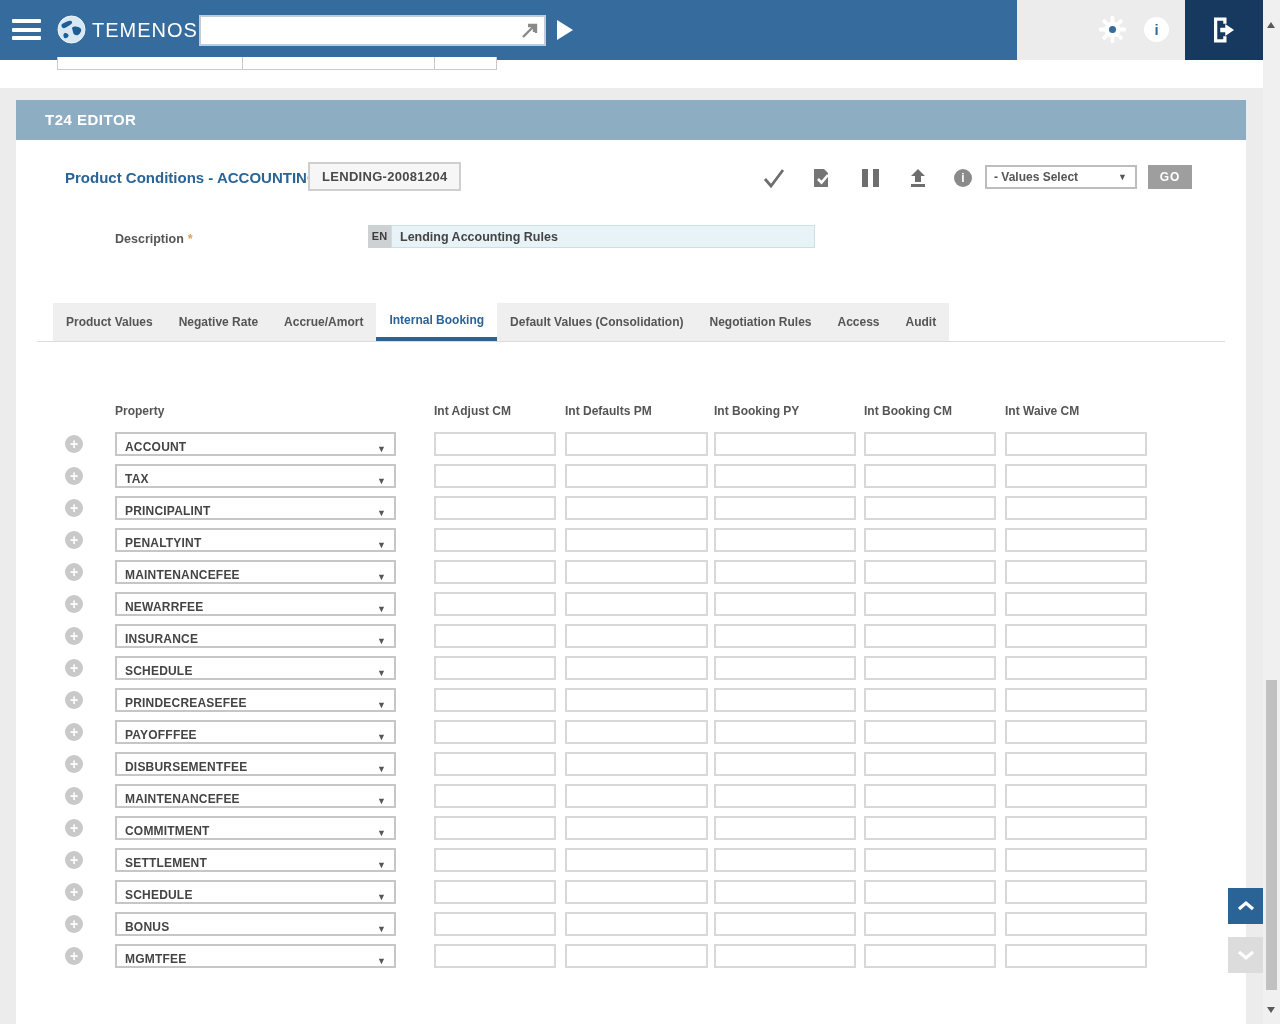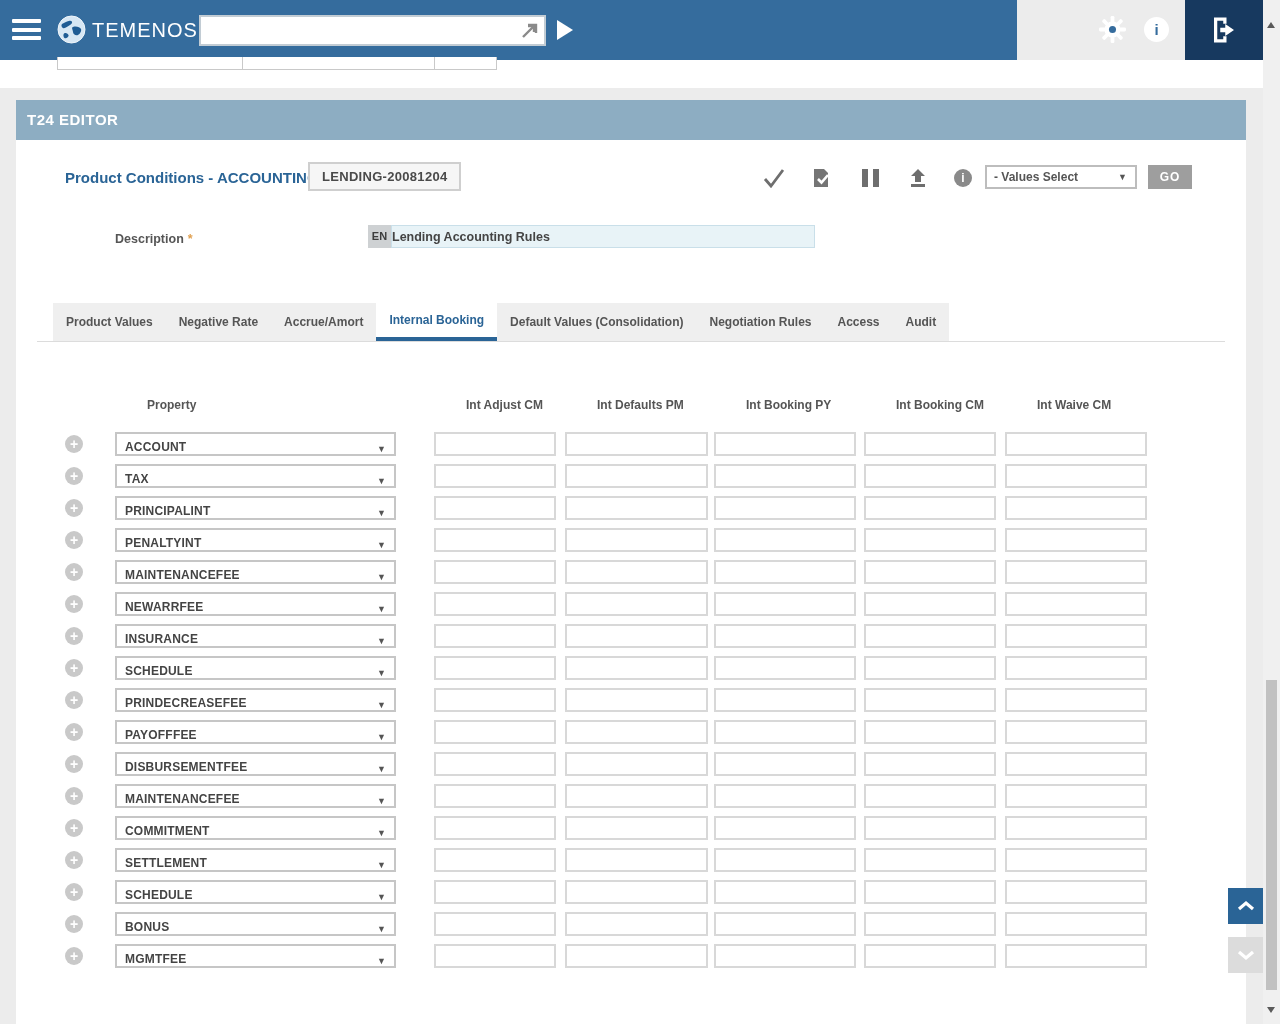--- a/index.html
+++ b/index.html
@@ -30,21 +30,21 @@
   .signout-box{position:absolute;left:1185px;top:0;width:78px;height:60px;background:var(--topbar-dark,#17395f);display:flex;align-items:center;justify-content:center;cursor:pointer;}
 
   
   .partial-strip{position:absolute;left:0;top:60px;width:1263px;height:28px;background:#fff;}
   .pbox{position:absolute;top:-3px;height:13px;background:#fff;border:1px solid #c9c9c9;border-top:none;}
   .pbox.b1{left:57px;width:186px;}
   .pbox.b2{left:242px;width:193px;}
   .pbox.b3{left:434px;width:63px;}
 
   
-  .section-header{position:absolute;left:16px;top:100px;width:1230px;height:40px;background:var(--section-header-bg,#8dadc2);color:#fff;font-weight:700;font-size:15px;letter-spacing:.5px;line-height:40px;padding-left:11px;}
+  .section-header{position:absolute;left:16px;top:100px;width:1230px;height:40px;background:var(--section-header-bg,#8dadc2);color:#fff;font-weight:700;font-size:15px;letter-spacing:.5px;line-height:40px;padding-left:29px;}
 
   
   .card{position:absolute;left:16px;top:140px;width:1230px;height:884px;background:#fff;}
   .page-title{position:absolute;left:49px;top:29px;color:var(--accent-blue,#2a6496);font-weight:700;font-size:15px;}
   .record-badge{position:absolute;left:292px;top:22px;border:2px solid #cfcfcf;background:#f6f6f6;color:#4a4a4a;font-weight:700;font-size:13px;letter-spacing:.3px;padding:5px 12px;}
 
   .tb-icon{position:absolute;top:28px;width:22px;height:20px;cursor:pointer;}
   .tb-check{left:747px;}
   .tb-validate{left:794px;}
   .tb-hold{left:846px;}
@@ -53,31 +53,31 @@
   .hold-bars{display:flex;gap:5px;height:18px;margin-top:1px;}
   .hold-bars span{width:6px;background:var(--icon-gray,#6e6e6e);}
 
   .action-select{position:absolute;left:969px;top:25px;width:152px;height:24px;border:2px solid #bdbdbd;background:#fff;display:flex;align-items:center;cursor:pointer;}
   .action-select .sel-label{flex:1;font-size:12px;font-weight:700;color:#555;padding-left:7px;}
   .go-btn{position:absolute;left:1132px;top:25px;width:44px;height:24px;background:#9e9e9e;color:#fff;border:none;font-weight:700;font-size:12px;letter-spacing:1px;cursor:pointer;}
 
   .desc-label{position:absolute;left:99px;top:92px;font-size:12.5px;font-weight:700;color:var(--label-gray,#555);}
   .req-mark{color:#e0a050;margin-left:4px;}
   .lang-box{position:absolute;left:352px;top:85px;width:23px;height:23px;background:#ced1d3;color:#3d3d3d;font-size:11px;font-weight:700;text-align:center;line-height:23px;}
-  .desc-input{position:absolute;left:375px;top:85px;width:424px;height:23px;background:#e8f3f7;border:1px solid #c9dfe9;font-size:12.5px;font-weight:700;color:#444;outline:none;}
+  .desc-input{position:absolute;left:375px;top:85px;width:424px;height:23px;background:#e8f3f7;border:1px solid #c9dfe9;font-size:12.5px;font-weight:700;color:#444;padding-left:8px;outline:none;}
 
   
   .tabs-line{position:absolute;left:21px;top:163px;width:1188px;height:39px;border-bottom:1px solid #dcdcdc;}
   .tabstrip{display:inline-flex;margin-left:16px;background:#efefef;height:38px;}
   .tab{padding:0 13px;line-height:38px;font-size:12px;font-weight:700;color:#555;white-space:nowrap;cursor:pointer;}
   .tab.active{background:#fff;color:var(--accent-blue,#2a6496);border-bottom:4px solid var(--accent-blue,#2a6496);line-height:34px;}
 
   
   .grid{position:absolute;left:0;top:258px;width:1230px;}
-  .grid-header{display:flex;height:26px;align-items:flex-start;margin-left:32px;}
+  .grid-header{display:flex;height:26px;align-items:center;}
   .hdr{font-size:12px;font-weight:700;color:var(--label-gray,#555);white-space:nowrap;}
   .h-prop{margin-left:99px;width:281px;}
   .h-c1{margin-left:38px;width:122px;}
   .h-c2{margin-left:9px;width:143px;}
   .h-c3{margin-left:6px;width:142px;}
   .h-c4{margin-left:8px;width:132px;}
   .h-c5{margin-left:9px;width:142px;}
 
   .grid-rows{margin-top:4px;}
   .row{display:flex;height:32px;align-items:center;}

